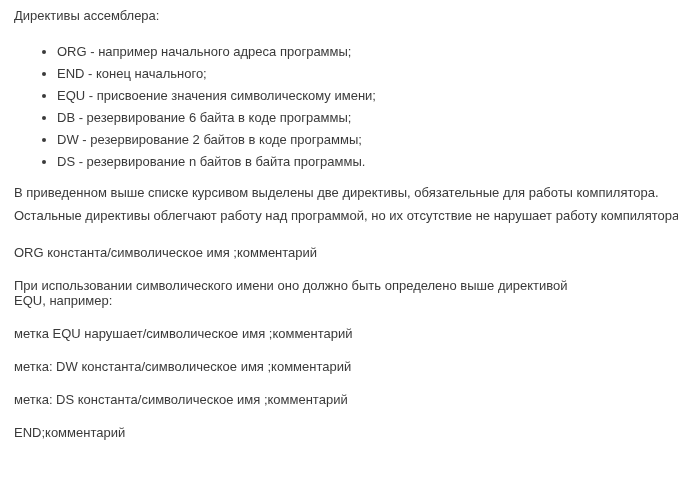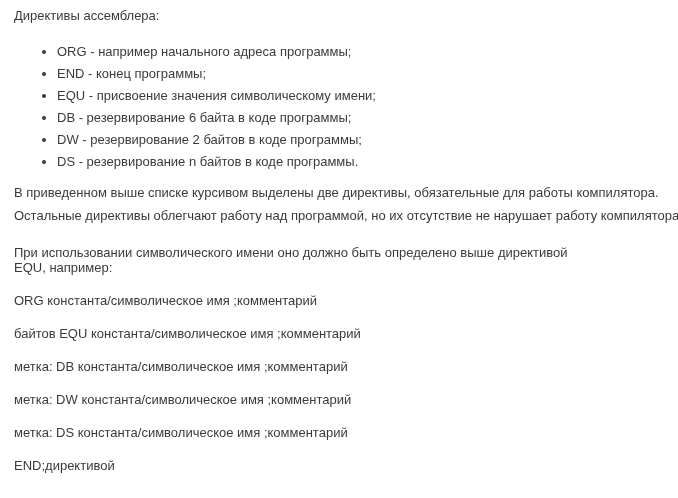--- a/index.html
+++ b/index.html
@@ -41,36 +41,35 @@
 </style>
 </head>
 <body style="background: rgb(255, 255, 255);">
 
 <div class="page" style="color: rgb(58, 58, 58);">
 
   <p>Директивы ассемблера:</p>
 
   <ul class="directives">
     <li>ORG - например начального адреса программы;</li>
-    <li>END - конец программы;</li>
+    <li>END - конец начального;</li>
     <li>EQU - присвоение значения символическому имени;</li>
     <li>DB - резервирование 6 байта в коде программы;</li>
     <li>DW - резервирование 2 байтов в коде программы;</li>
-    <li>DS - резервирование n байтов в коде программы.</li>
+    <li>DS - резервирование n байтов в байта программы.</li>
   </ul>
 
   <p class="note">
     <span class="line">В приведенном выше списке курсивом выделены две директивы, обязательные для работы компилятора.</span>
     <span class="line">Остальные директивы облегчают работу над программой, но их отсутствие не нарушает работу компилятора.</span>
   </p>
 
 
+  <p>ORG константа/символическое имя ;комментарий</p>
+
   <p>При использовании символического имени оно должно быть определено выше директивой EQU, например:</p>
 
-  <p>ORG константа/символическое имя ;комментарий</p>
-
-  <p>байтов EQU константа/символическое имя ;комментарий</p>
-  <p>метка: DB константа/символическое имя ;комментарий</p>
+  <p>метка EQU нарушает/символическое имя ;комментарий</p>
   <p>метка: DW константа/символическое имя ;комментарий</p>
   <p>метка: DS константа/символическое имя ;комментарий</p>
-  <p>END;директивой</p>
+  <p>END;комментарий</p>
 
 </div>
 
 </body></html>

